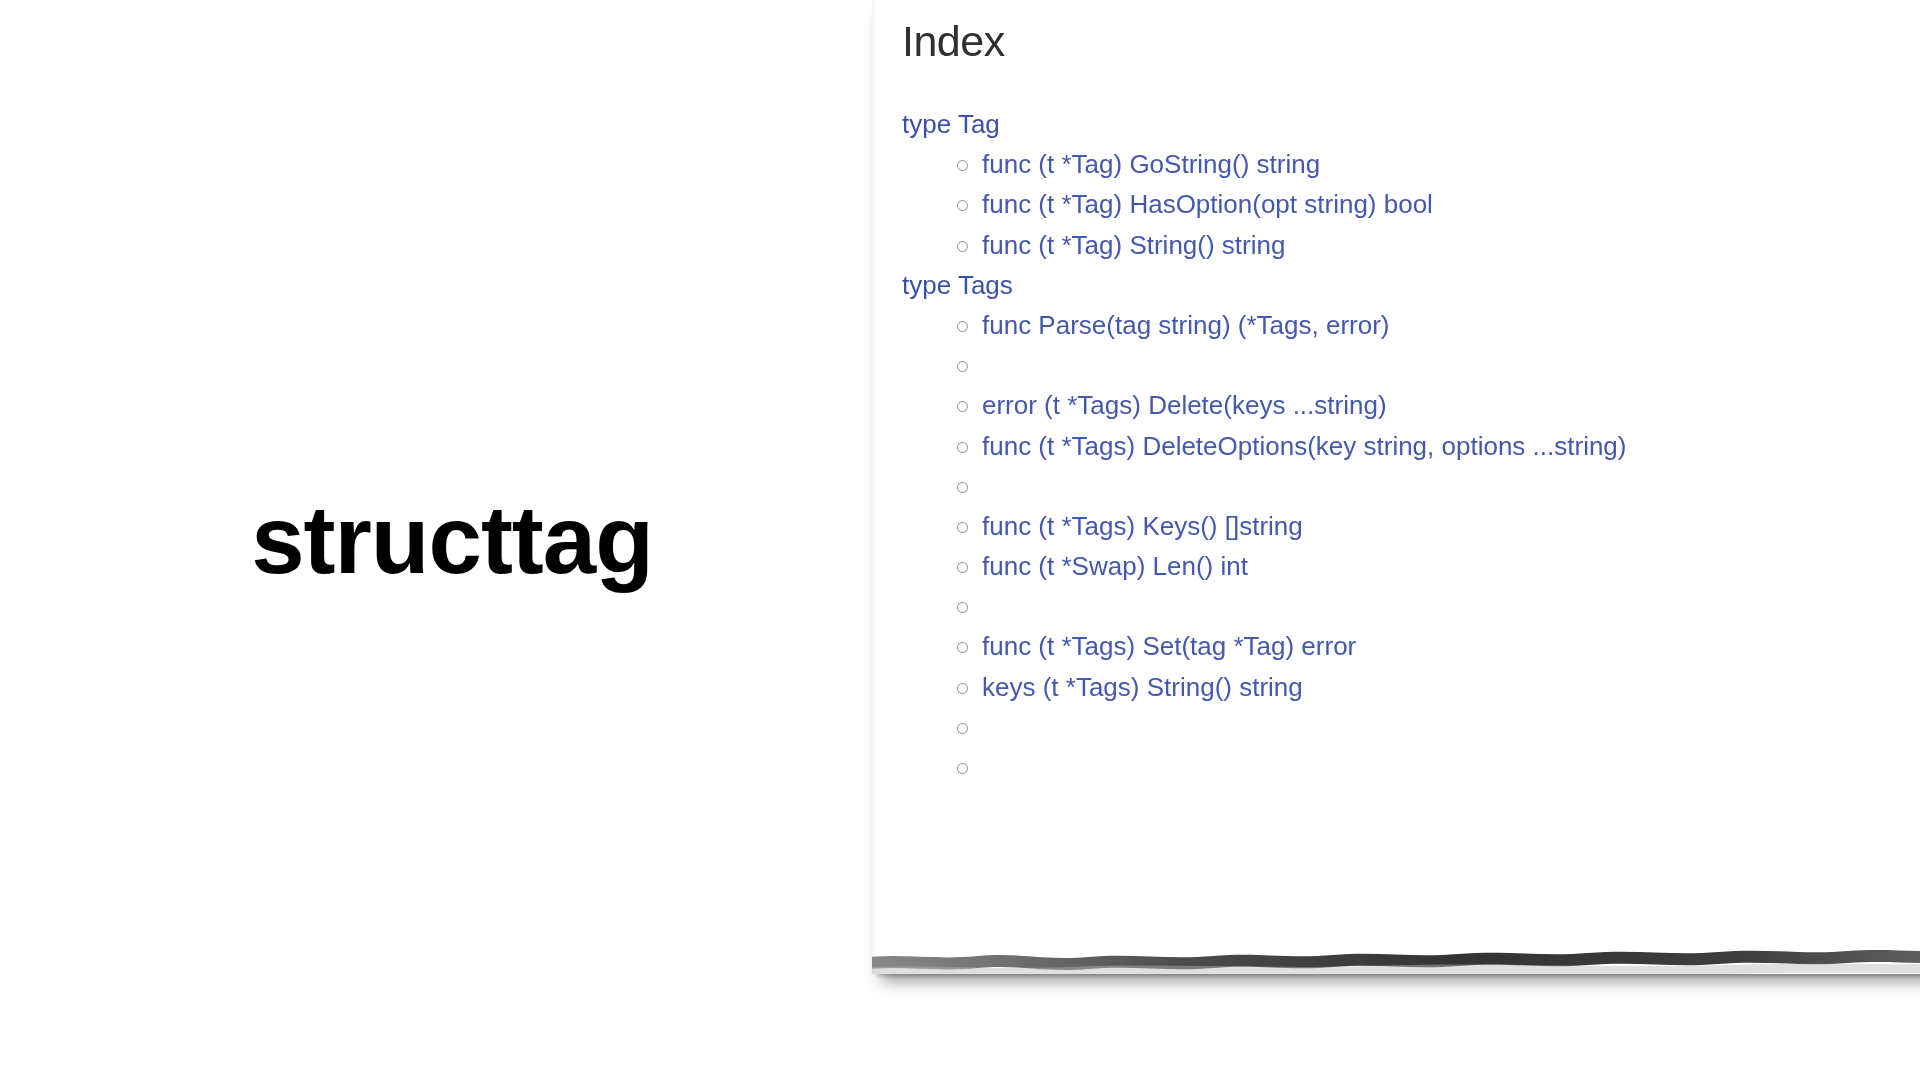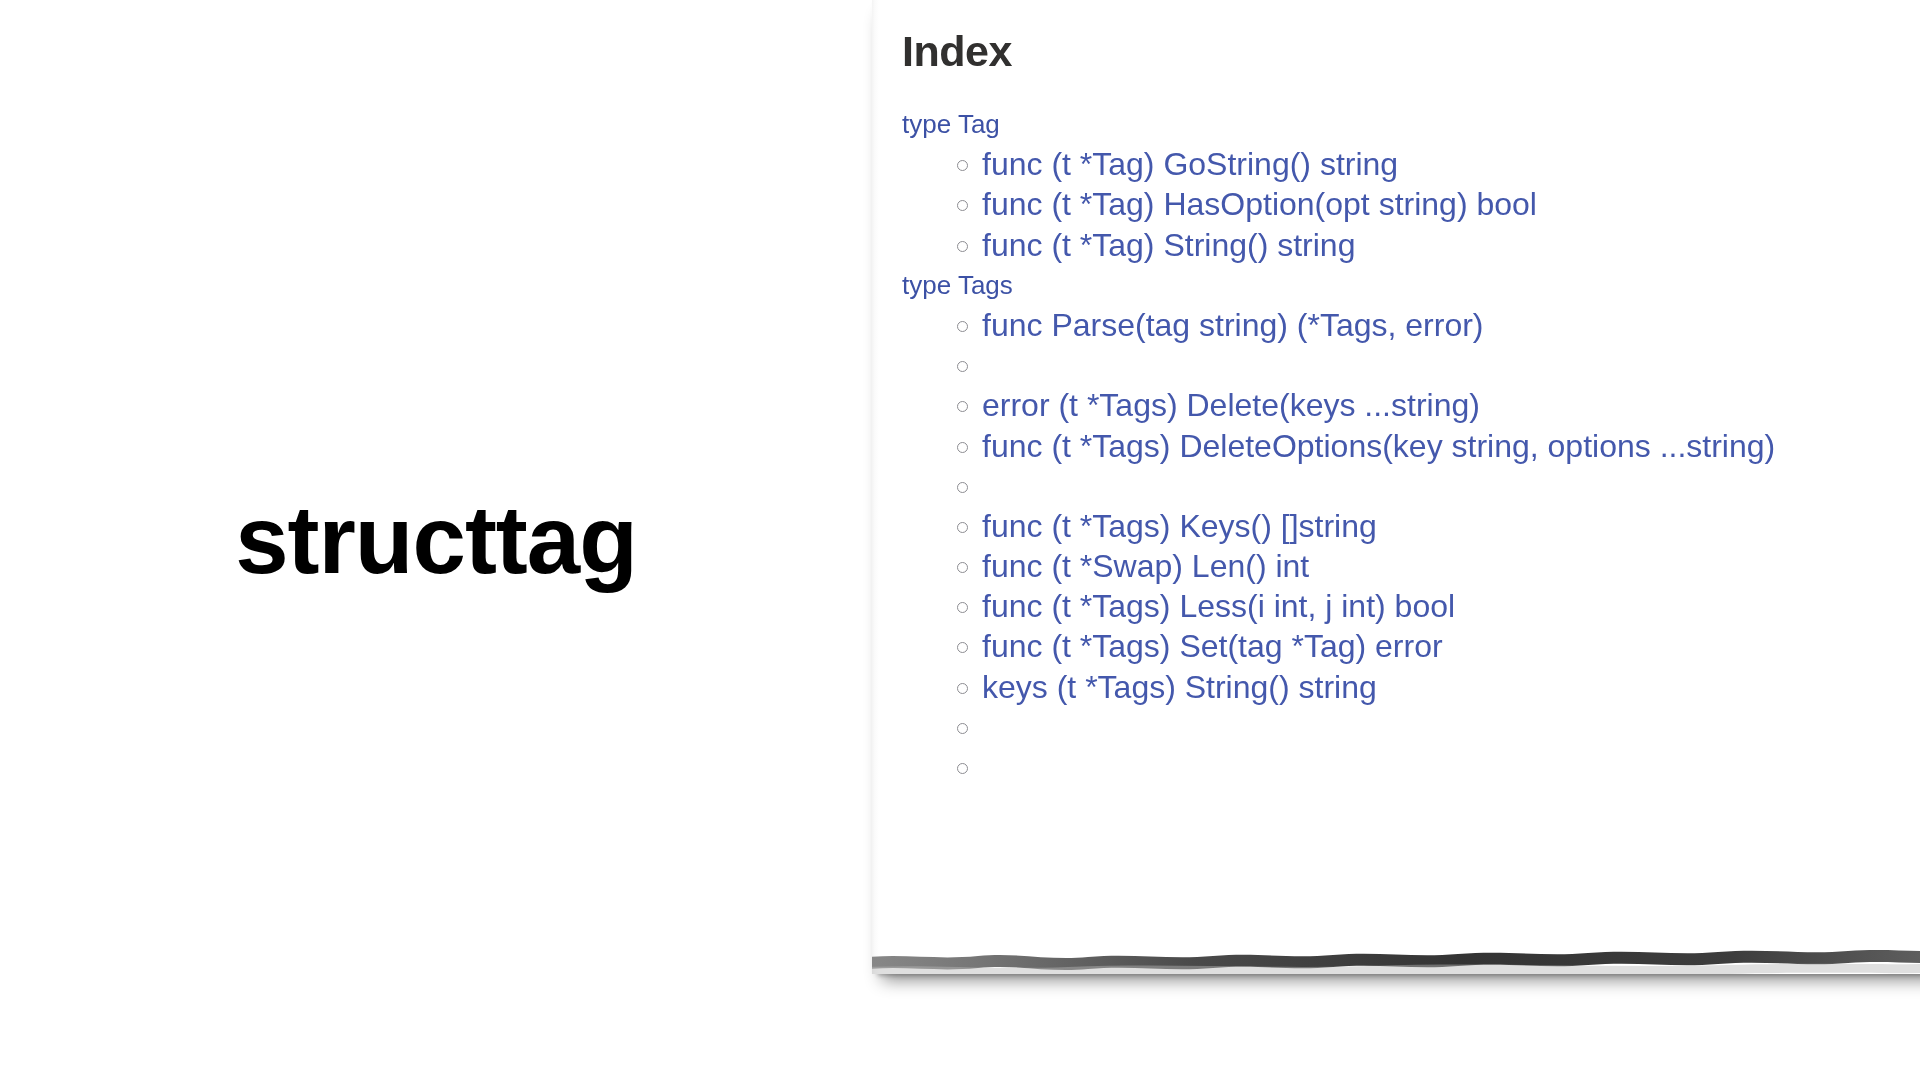--- a/index.html
+++ b/index.html
@@ -19,21 +19,21 @@
   .screen {
     position: relative;
     width: 1920px;
     height: 1080px;
     background: #ffffff;
   }
 
   
   .hero {
     position: absolute;
-    left: 0px;
+    left: 16px;
     top: 0px;
     width: 872px;
     height: 1080px;
     display: flex;
     align-items: center;
     justify-content: center;
     background: #ffffff;
   }
   .hero-title {
     font-size: 96px;
@@ -107,23 +107,23 @@
     position: absolute;
     left: 0;
     top: 0;
     width: 1070px;
     padding: 0;
   }
 
   .index-heading {
     position: absolute;
     left: 30px;
-    top: 44px;
+    top: 34px;
     font-size: 43px;
-    font-weight: 700;
+    font-weight: 400;
     color: #31302f;
     letter-spacing: -0.5px;
     line-height: 1;
     white-space: nowrap;
     text-align: right;
   }
 
   .index-list {
     position: absolute;
     left: 0px;
@@ -169,21 +169,21 @@
     top: 16px;
     width: 9px;
     height: 9px;
     border: 1.4px solid #8d8d92;
     border-radius: 50%;
     background: transparent;
   }
 
   .func-link {
     display: inline-block;
-    font-size: 32px;
+    font-size: 26px;
     line-height: 40.2px;
     color: #4458ac;
     white-space: nowrap;
     text-decoration: none;
     cursor: pointer;
   }
 </style>
 </head>
 <body>
 
@@ -247,21 +247,20 @@
               <li class="func-row">
                 <span class="func-bullet"></span>
                 <a class="func-link" href="#">func (t *Tags) Keys() []string</a>
               </li>
               <li class="func-row">
                 <span class="func-bullet"></span>
                 <a class="func-link" href="#">func (t *Swap) Len() int</a>
               </li>
               <li class="func-row">
                 <span class="func-bullet"></span>
-                <a class="func-link" href="#">func (t *Tags) Less(i int, j int) bool</a>
               </li>
               <li class="func-row">
                 <span class="func-bullet"></span>
                 <a class="func-link" href="#">func (t *Tags) Set(tag *Tag) error</a>
               </li>
               <li class="func-row">
                 <span class="func-bullet"></span>
                 <a class="func-link" href="#">keys (t *Tags) String() string</a>
               </li>
               <li class="func-row">

